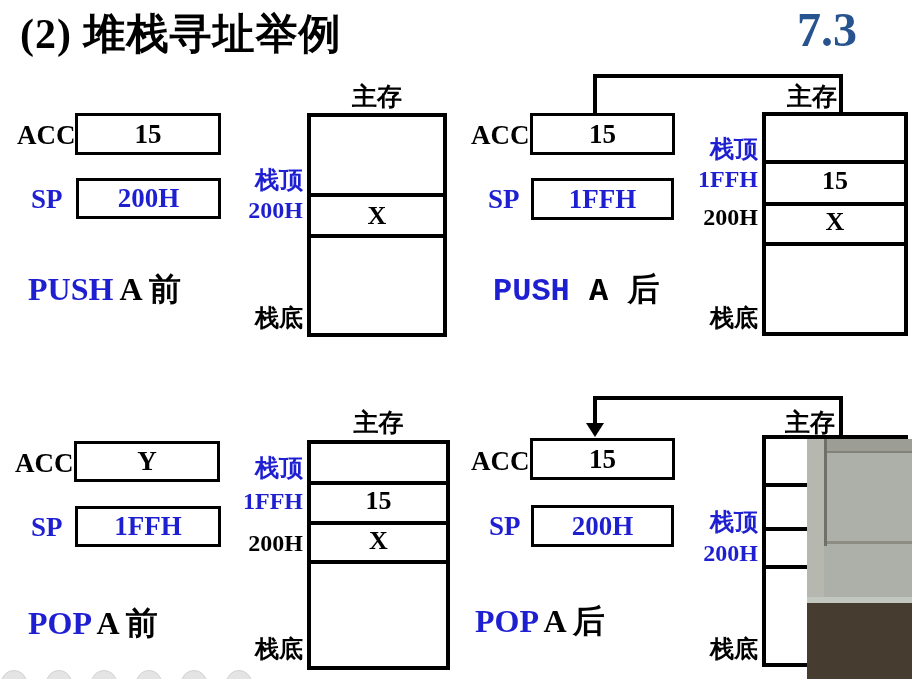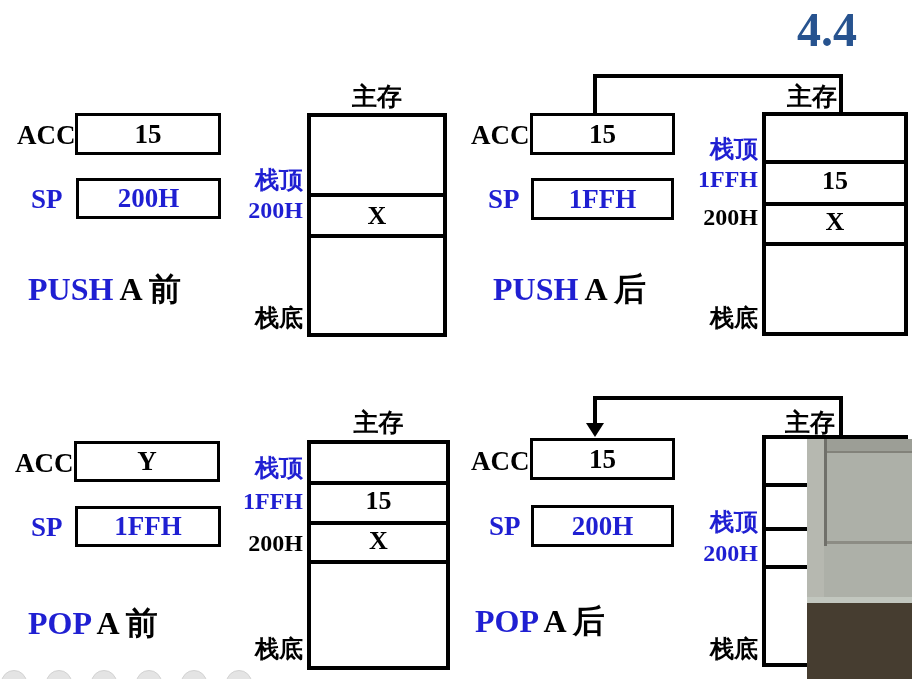--- a/index.html
+++ b/index.html
@@ -35,21 +35,22 @@
   .ahead{width:0;height:0;border-left:9px solid transparent;border-right:9px solid transparent;border-top:14px solid var(--ink);}
   .dot{width:26px;height:26px;border-radius:50%;background:#e4e4e4;border:1px solid #d2d2d2;box-sizing:border-box;}
   
   .photo{overflow:hidden;}
 </style>
 </head>
 <body>
 
 <div id="slide">
 
-  <div class="abs section" style="left:797px;top:2px;">4.4</div>
+  <div class="abs title" style="left:20px;top:6px;">(2) 堆栈寻址举例</div>
+  <div class="abs section" style="left:797px;top:2px;">7.3</div>
 
   <div>
     <div class="abs reg-lbl" style="left:17px;top:120px;">ACC</div>
     <div class="abs reg-box" style="left:75px;top:113px;width:146px;height:42px;">
       <span>15</span>
     </div>
     <div class="abs reg-lbl blue" style="left:31px;top:184px;">SP</div>
     <div class="abs reg-box" style="left:76px;top:178px;width:145px;height:41px;">
       <span class="blue">200H</span>
     </div>
@@ -76,21 +77,21 @@
     <div class="abs ahead" style="left:832px;top:139px;"></div>
 
     <div class="abs reg-lbl" style="left:471px;top:120px;">ACC</div>
     <div class="abs reg-box" style="left:530px;top:113px;width:145px;height:42px;">
       <span>15</span>
     </div>
     <div class="abs reg-lbl blue" style="left:488px;top:184px;">SP</div>
     <div class="abs reg-box" style="left:531px;top:178px;width:143px;height:42px;">
       <span class="blue">1FFH</span>
     </div>
-    <div class="abs caption" style="left:493px;top:268px;">
+    <div class="abs caption" style="left:493px;top:268px;font-family:Liberation Mono, monospace;">
       <span class="blue">PUSH</span>
       <span class="rest">A 后</span>
     </div>
     <div class="abs memtitle" style="left:762px;top:80px;width:100px;">主存</div>
     <div class="abs side blue" style="left:683px;top:133px;width:75px;">栈顶</div>
     <div class="abs side blue" style="left:681px;top:166px;width:77px;">1FFH</div>
     <div class="abs side" style="left:681px;top:204px;width:77px;">200H</div>
     <div class="abs side" style="left:683px;top:302px;width:75px;">栈底</div>
     <div class="abs mem" style="left:762px;top:112px;width:146px;height:224px;">
       <div class="div" style="top:44px;"></div>

